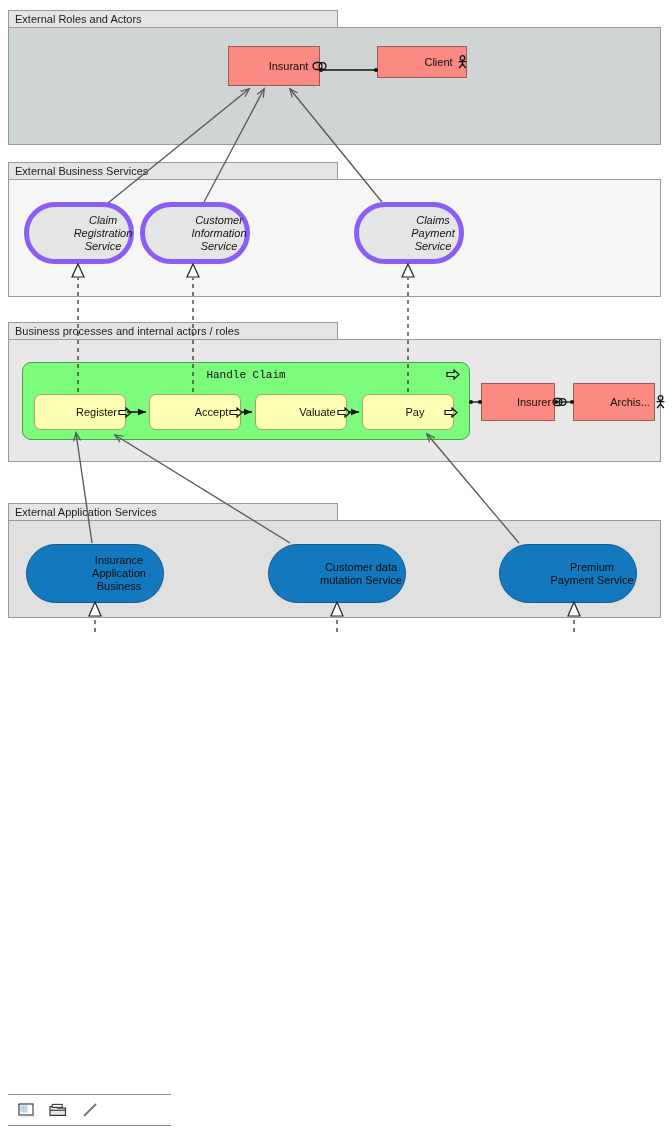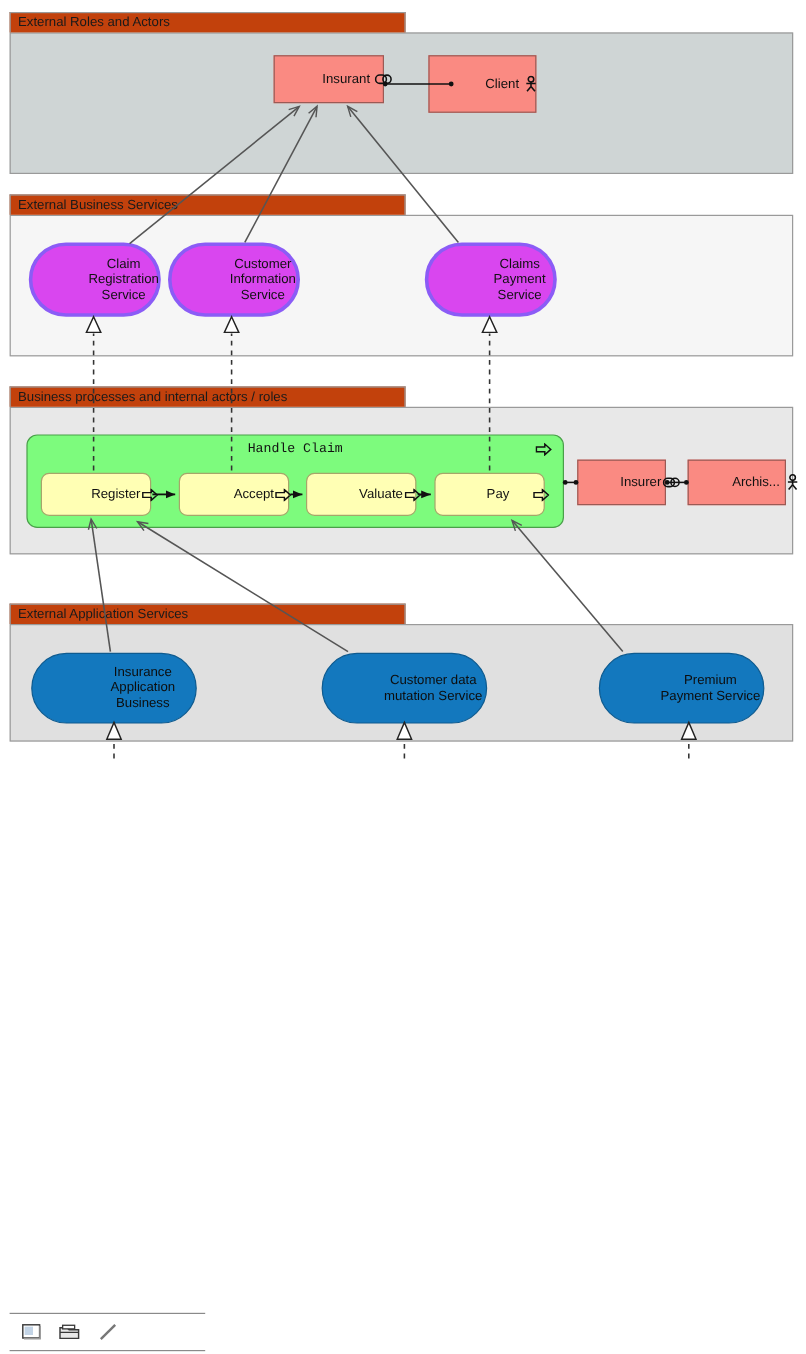--- a/index.html
+++ b/index.html
@@ -19,21 +19,21 @@
   .layer {
     position: absolute;
     box-sizing: border-box;
   }
   .layer-header {
     position: absolute;
     left: 0;
     top: 0;
     height: 17px;
     box-sizing: border-box;
-    background: #c2410c;
+    background: #e5e5e5;
     border: 1px solid #9a9a9a;
     border-bottom: none;
     font-size: 11px;
     color: #1a1a1a;
     line-height: 16px;
     padding-left: 6px;
     white-space: nowrap;
     overflow: hidden;
   }
   .layer-body {
@@ -60,23 +60,24 @@
     background: #fa8a82;
     border: 1px solid #9a5a55;
   }
   .actor-box .label-wrap {
     display: flex;
     align-items: center;
     gap: 4px;
     padding: 0 4px;
   }
   .service-oval {
-    background: #d946ef;
-    border: 3px solid #8b5cf6;
+    background: #e5e5e5;
+    border: 5px solid #8b5cf6;
     border-radius: 999px;
+    font-style: italic;
   }
   .app-service {
     background: #1378be;
     border: 1px solid #0e5b90;
     border-radius: 999px;
     color: #0d0d0d;
   }
   .process-group {
     background: #7dfb7d;
     border: 1px solid #49a049;
@@ -283,21 +284,21 @@
       <span>Insurant</span>
       <span class="icon">
         <svg width="15" height="10" viewBox="0 0 15 10">
           <rect x="1" y="1.5" width="9" height="7" rx="3.5" fill="none" stroke="#111" stroke-width="1.3"></rect>
           <circle cx="10.5" cy="5" r="3.4" fill="none" stroke="#111" stroke-width="1.3"></circle>
         </svg>
       </span>
     </span>
   </div>
 
-  <div class="node actor-box" style="left:357px; top:46px; width:90px; height:48px;">
+  <div class="node actor-box" style="left:377px; top:46px; width:90px; height:32px;">
     <span class="label-wrap">
       <span>Client</span>
       <span class="icon">
         <svg width="11" height="14" viewBox="0 0 11 14">
           <circle cx="5.5" cy="3" r="2.3" fill="none" stroke="#111" stroke-width="1.3"></circle>
           <line x1="5.5" y1="5.3" x2="5.5" y2="9" stroke="#111" stroke-width="1.3"></line>
           <line x1="1.6" y1="6.6" x2="9.4" y2="6.6" stroke="#111" stroke-width="1.3"></line>
           <line x1="5.5" y1="9" x2="2.2" y2="13" stroke="#111" stroke-width="1.3"></line>
           <line x1="5.5" y1="9" x2="8.8" y2="13" stroke="#111" stroke-width="1.3"></line>
         </svg>

